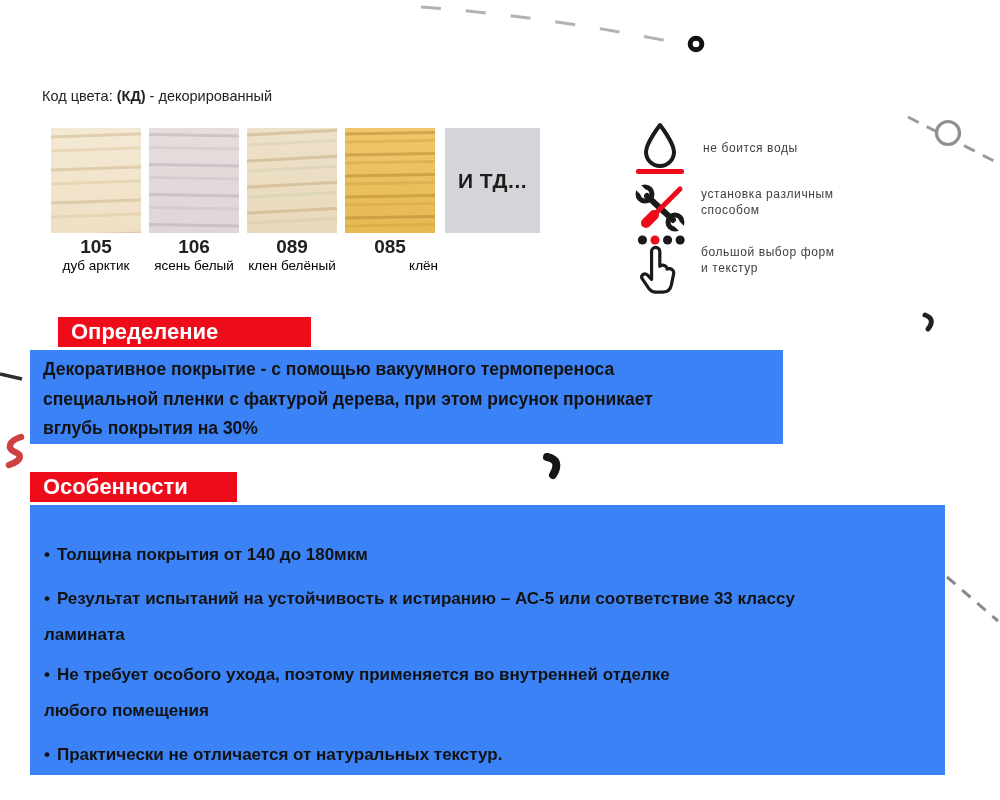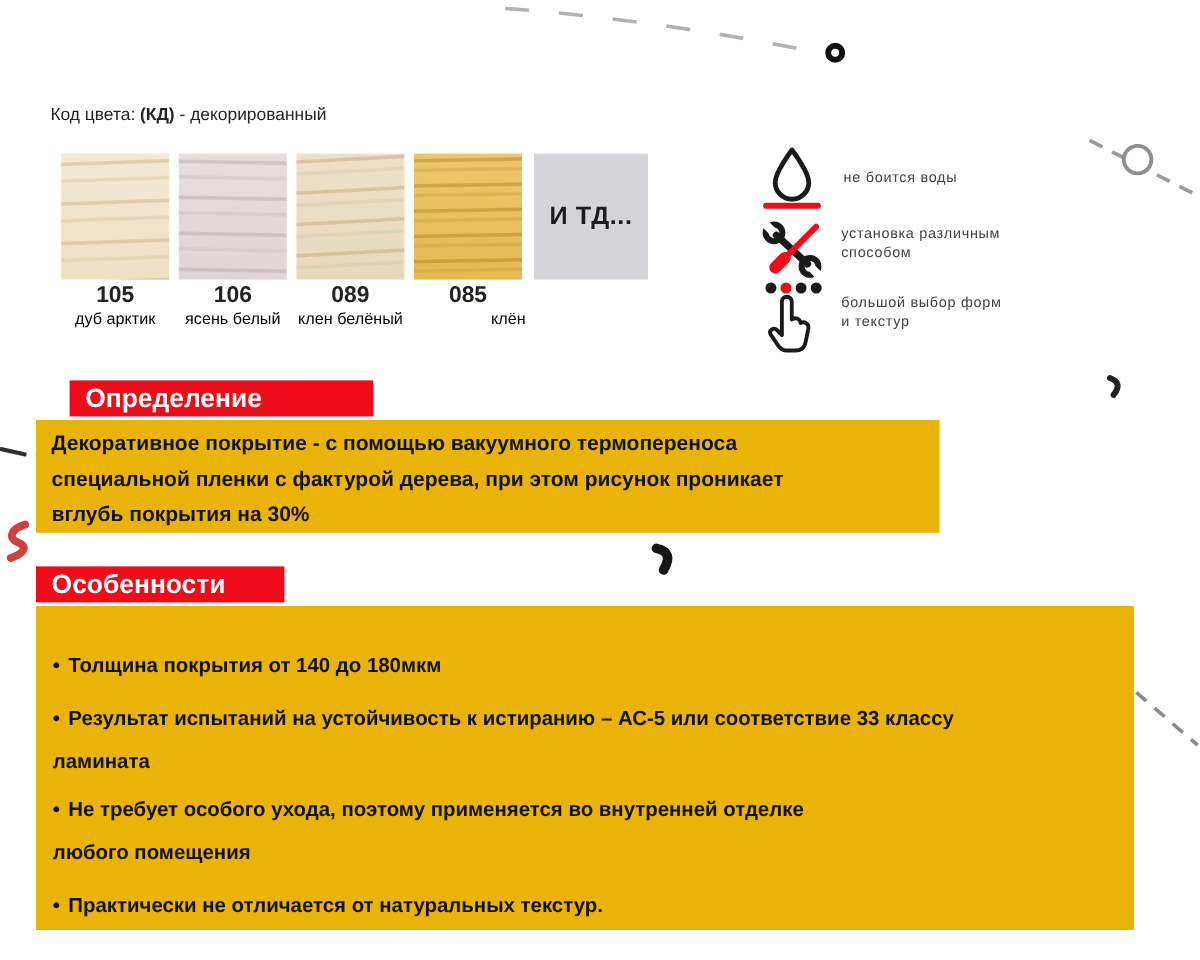--- a/index.html
+++ b/index.html
@@ -42,21 +42,21 @@
   .bl-1{left:701px;top:187px;width:240px;}
   .bl-2{left:701px;top:245px;width:240px;}
   .drop-underline{left:636px;top:169px;width:48px;height:5px;background:#ee0c1b;border-radius:2px;}
 
   
   .red-bar{background:#ee0c1b;color:#ffffff;font-weight:800;font-size:22px;line-height:30px;height:30px;padding:0 0 0 13px;box-sizing:border-box;}
   .def-bar{left:30px;top:317px;width:253px;margin-left:28px;}
   .feat-bar{left:30px;top:472px;width:207px;}
 
   
-  .gray-panel{background:#eab308;box-sizing:border-box;}
+  .gray-panel{background:#3b82f6;box-sizing:border-box;}
   .def-panel{left:30px;top:350px;width:753px;height:94px;padding:5px 10px 0 13px;
              font-size:17.5px;font-weight:700;line-height:29.5px;color:#121212;}
   .feat-panel{left:30px;top:505px;width:915px;height:270px;padding:32px 40px 0 14px;
               font-size:17px;font-weight:700;color:#121212;}
   .feat-panel p{margin:0;line-height:36px;}
   .feat-panel p + p{margin-top:8px;}
   .feat-panel p.tight{margin-top:4px;}
   .bullet::before{content:"\2022";margin-right:7px;}
 
   

